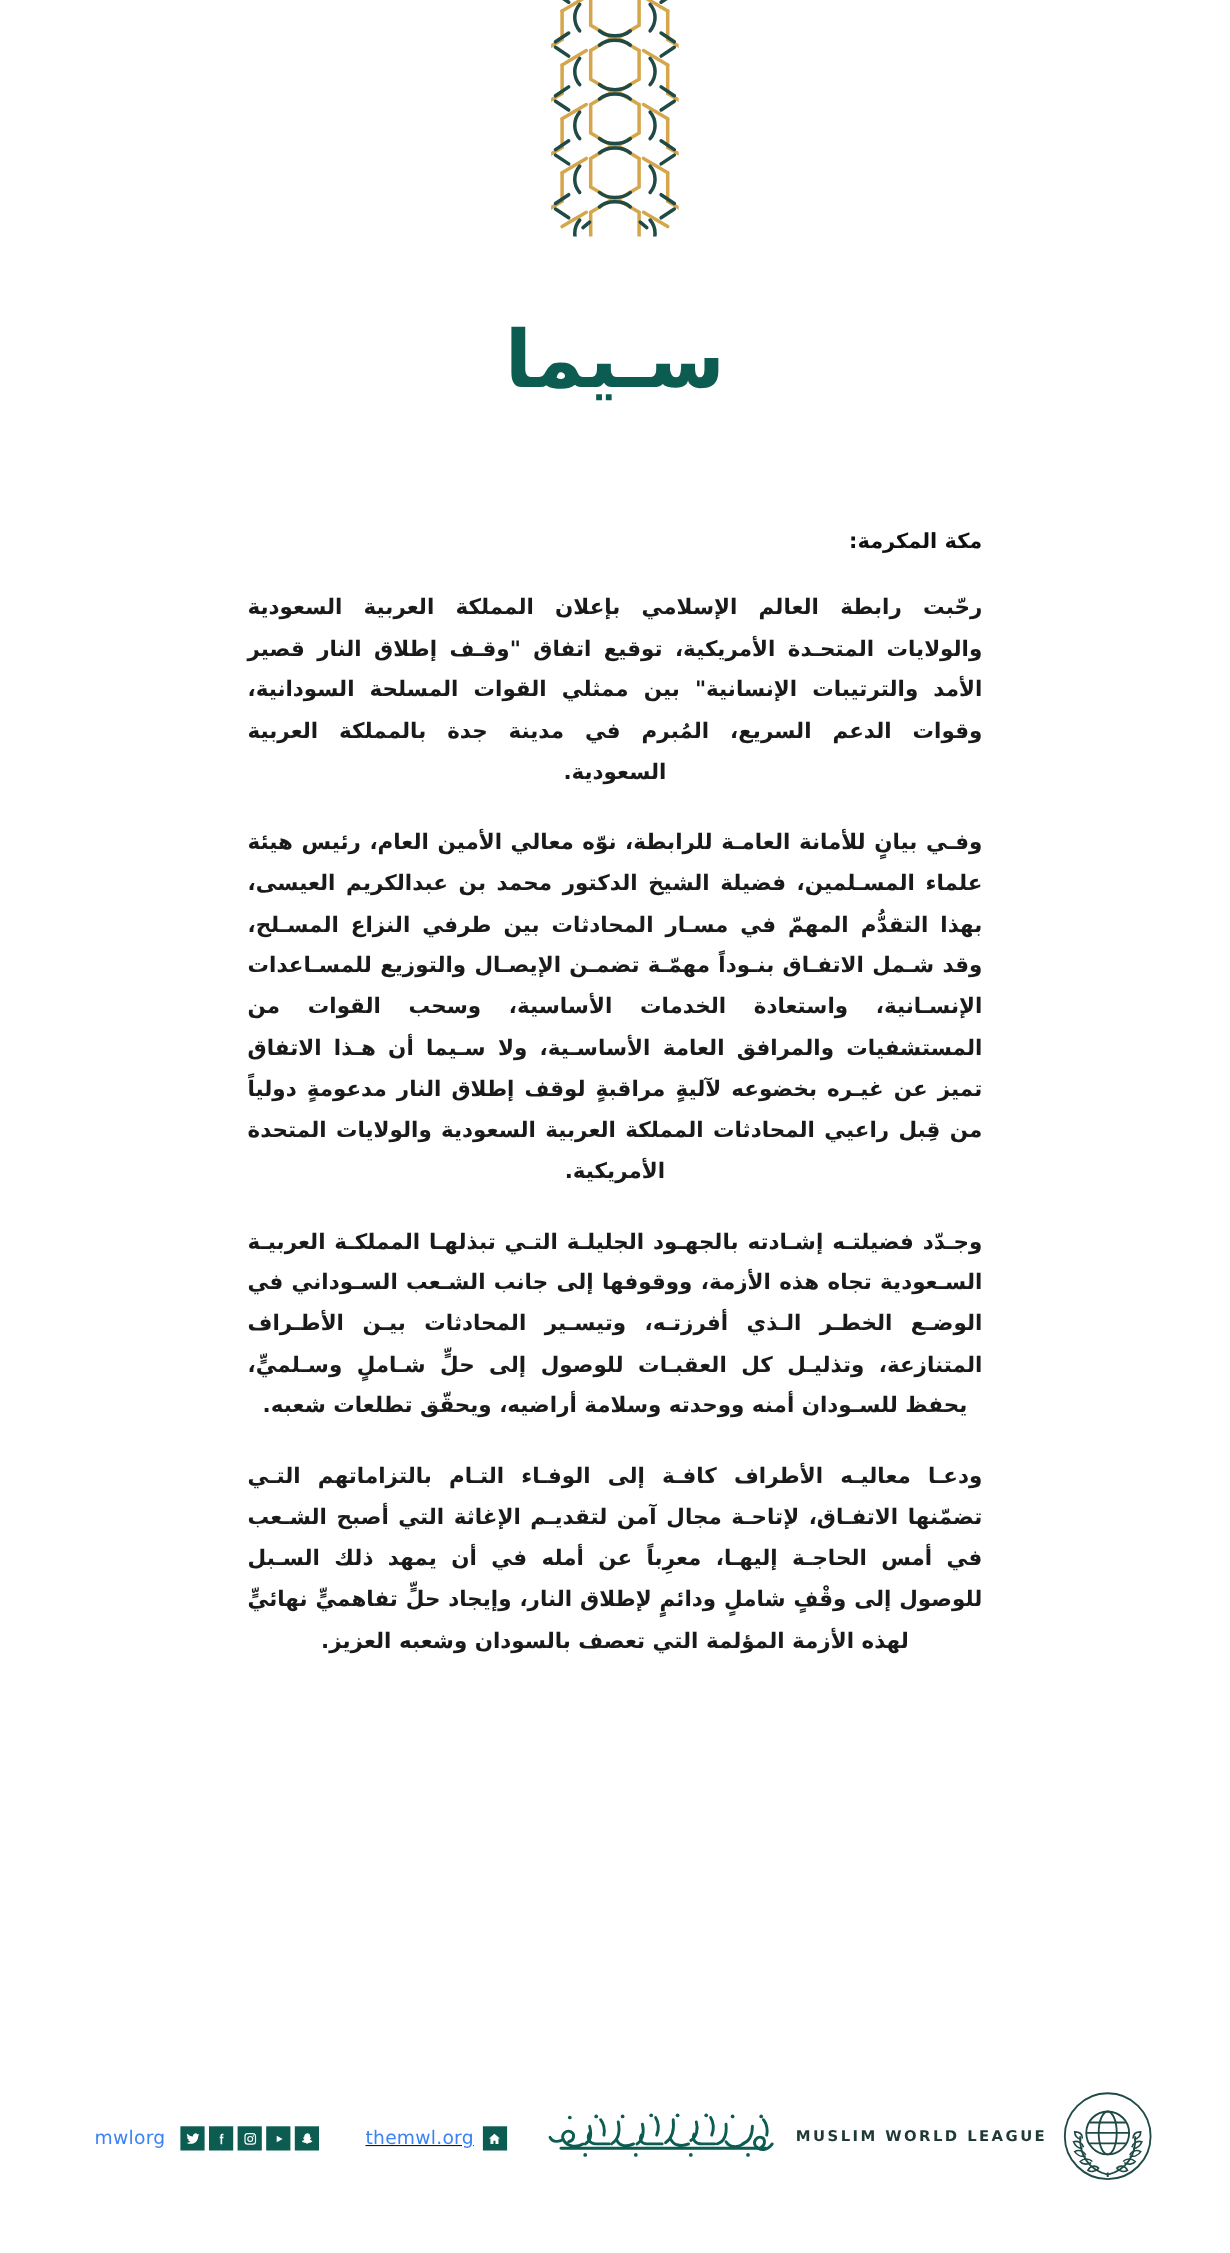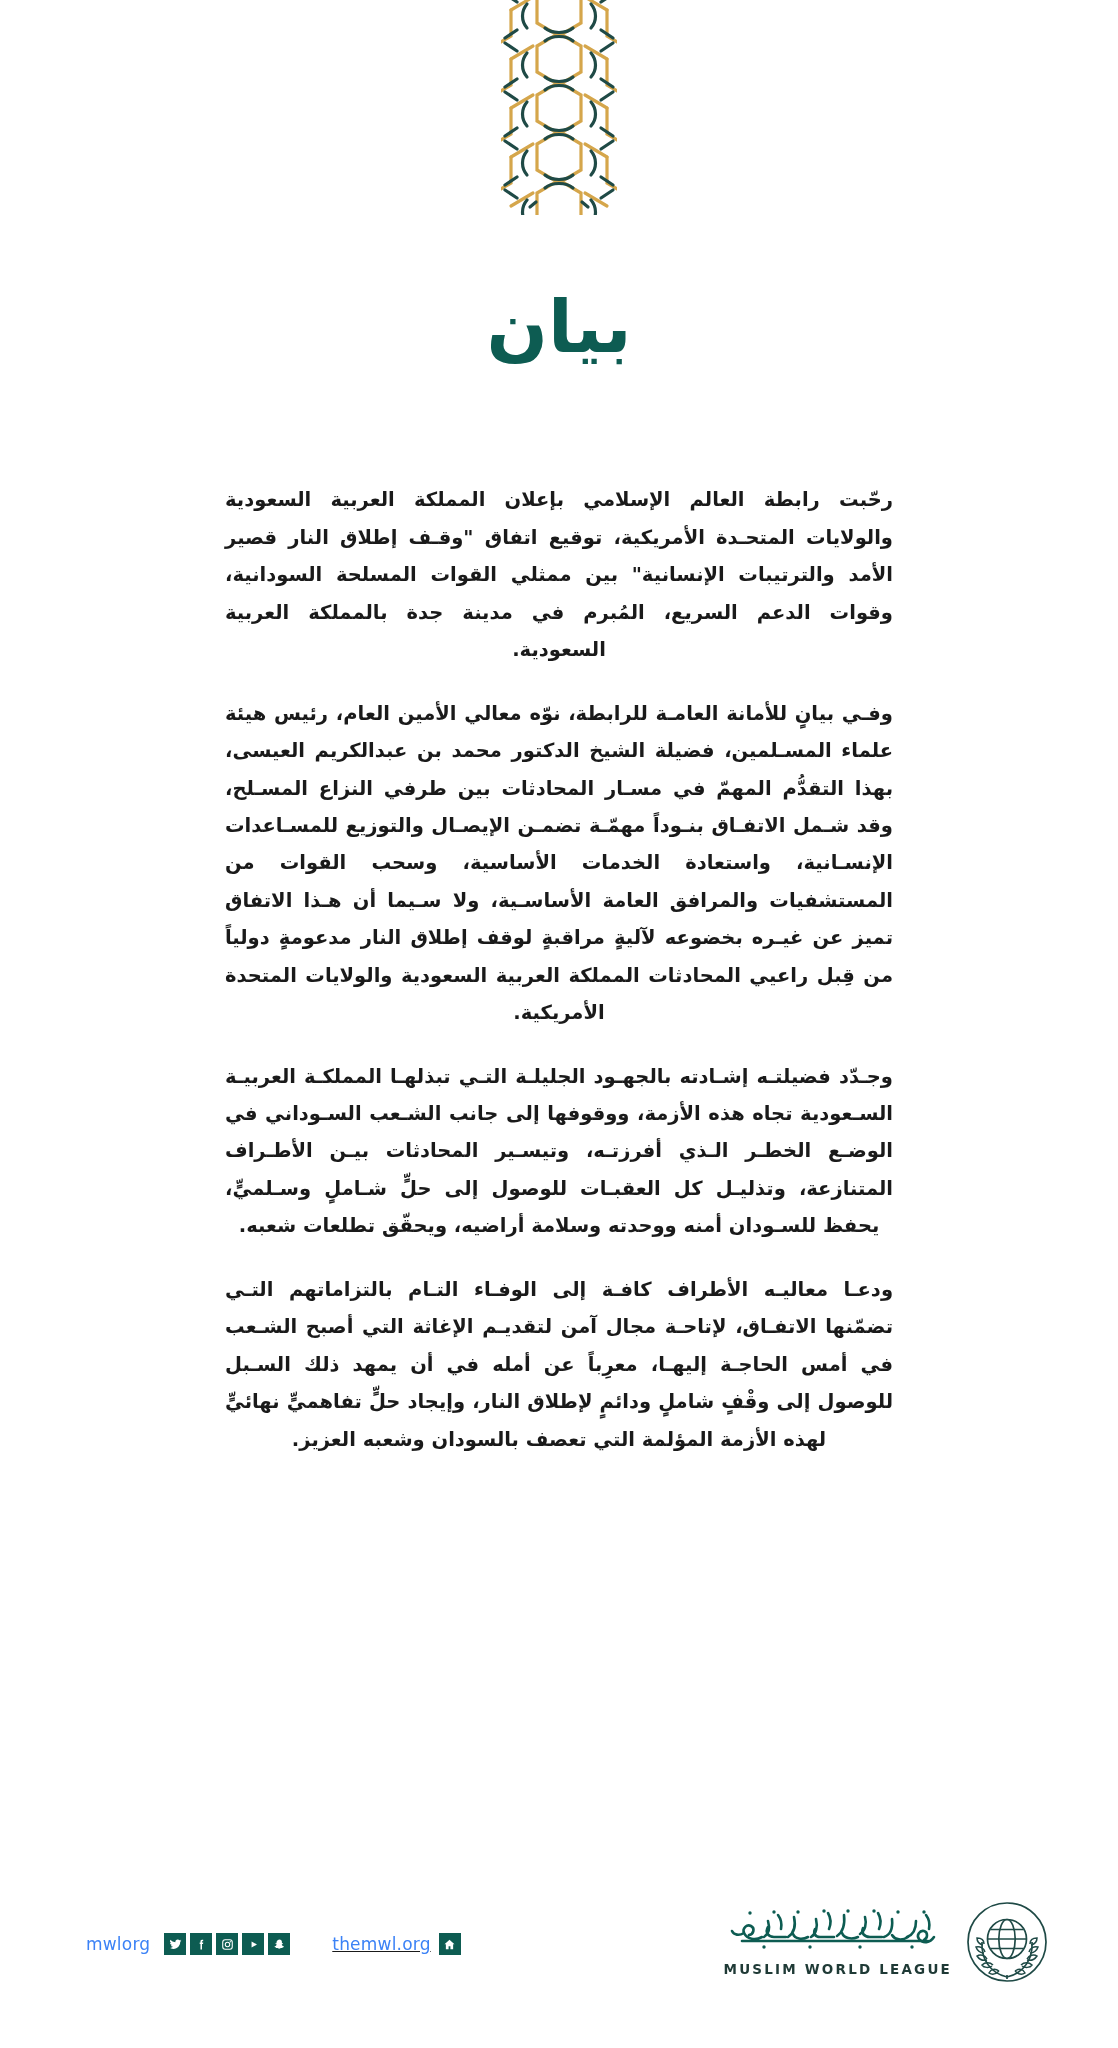--- a/index.html
+++ b/index.html
@@ -126,21 +126,21 @@
   .logo-block {
     margin-left: auto;
     display: flex;
     align-items: center;
     gap: 14px;
     flex: 0 0 auto;
     padding-bottom: 4px;
   }
   .logo-text-col {
     display: flex;
-    flex-direction: column;
+    flex-direction: row;
     align-items: center;
     gap: 8px;
   }
   .logo-arabic {
     color: #0d5c52;
   }
   .logo-latin {
     font-size: 13.5px;
     letter-spacing: 2.2px;
     color: #1f3a36;
@@ -229,24 +229,25 @@
           <path d="M100 198 L112 190"></path>
 
         <path d="M35 202 L29 207" stroke-width="3.2"></path>
         <path d="M81 202 L87 207" stroke-width="3.2"></path>
       </g>
     </g>
   </svg>
 </div>
 
 <div class="title-wrap">
-  <h1 class="doc-title">بيان</h1>
+  <h1 class="doc-title">سـيما</h1>
 </div>
 
 <main class="content">
+  <div class="dateline">مكة المكرمة:</div>
   <p class="para">رحّبت رابطة العالم الإسلامي بإعلان المملكة العربية السعودية والولايات المتحـدة الأمريكية، توقيع اتفاق "وقـف إطلاق النار قصير الأمد والترتيبات الإنسانية" بين ممثلي القوات المسلحة السودانية، وقوات الدعم السريع، المُبرم في مدينة جدة بالمملكة العربية السعودية.</p>
   <p class="para">وفـي بيانٍ للأمانة العامـة للرابطة، نوّه معالي الأمين العام، رئيس هيئة علماء المسـلمين، فضيلة الشيخ الدكتور محمد بن عبدالكريم العيسى، بهذا التقدُّم المهمّ في مسـار المحادثات بين طرفي النزاع المسـلح، وقد شـمل الاتفـاق بنـوداً مهمّـة تضمـن الإيصـال والتوزيع للمسـاعدات الإنسـانية، واستعادة الخدمات الأساسية، وسحب القوات من المستشفيات والمرافق العامة الأساسـية، ولا سـيما أن هـذا الاتفاق تميز عن غيـره بخضوعه لآليةٍ مراقبةٍ لوقف إطلاق النار مدعومةٍ دولياً من قِبل راعيي المحادثات المملكة العربية السعودية والولايات المتحدة الأمريكية.</p>
   <p class="para">وجـدّد فضيلتـه إشـادته بالجهـود الجليلـة التـي تبذلهـا المملكـة العربيـة السـعودية تجاه هذه الأزمة، ووقوفها إلى جانب الشـعب السـوداني في الوضـع الخطـر الـذي أفرزتـه، وتيسـير المحادثات بيـن الأطـراف المتنازعة، وتذليـل كل العقبـات للوصول إلى حلٍّ شـاملٍ وسـلميٍّ، يحفظ للسـودان أمنه ووحدته وسلامة أراضيه، ويحقّق تطلعات شعبه.</p>
   <p class="para">ودعـا معاليـه الأطراف كافـة إلى الوفـاء التـام بالتزاماتهم التـي تضمّنها الاتفـاق، لإتاحـة مجال آمن لتقديـم الإغاثة التي أصبح الشـعب في أمس الحاجـة إليهـا، معرِباً عن أمله في أن يمهد ذلك السـبل للوصول إلى وقْفٍ شاملٍ ودائمٍ لإطلاق النار، وإيجاد حلٍّ تفاهميٍّ نهائيٍّ لهذه الأزمة المؤلمة التي تعصف بالسودان وشعبه العزيز.</p>
 </main>
 
 <footer class="footer">
 
   <div class="social-block">
     <span class="handle">mwlorg</span>

